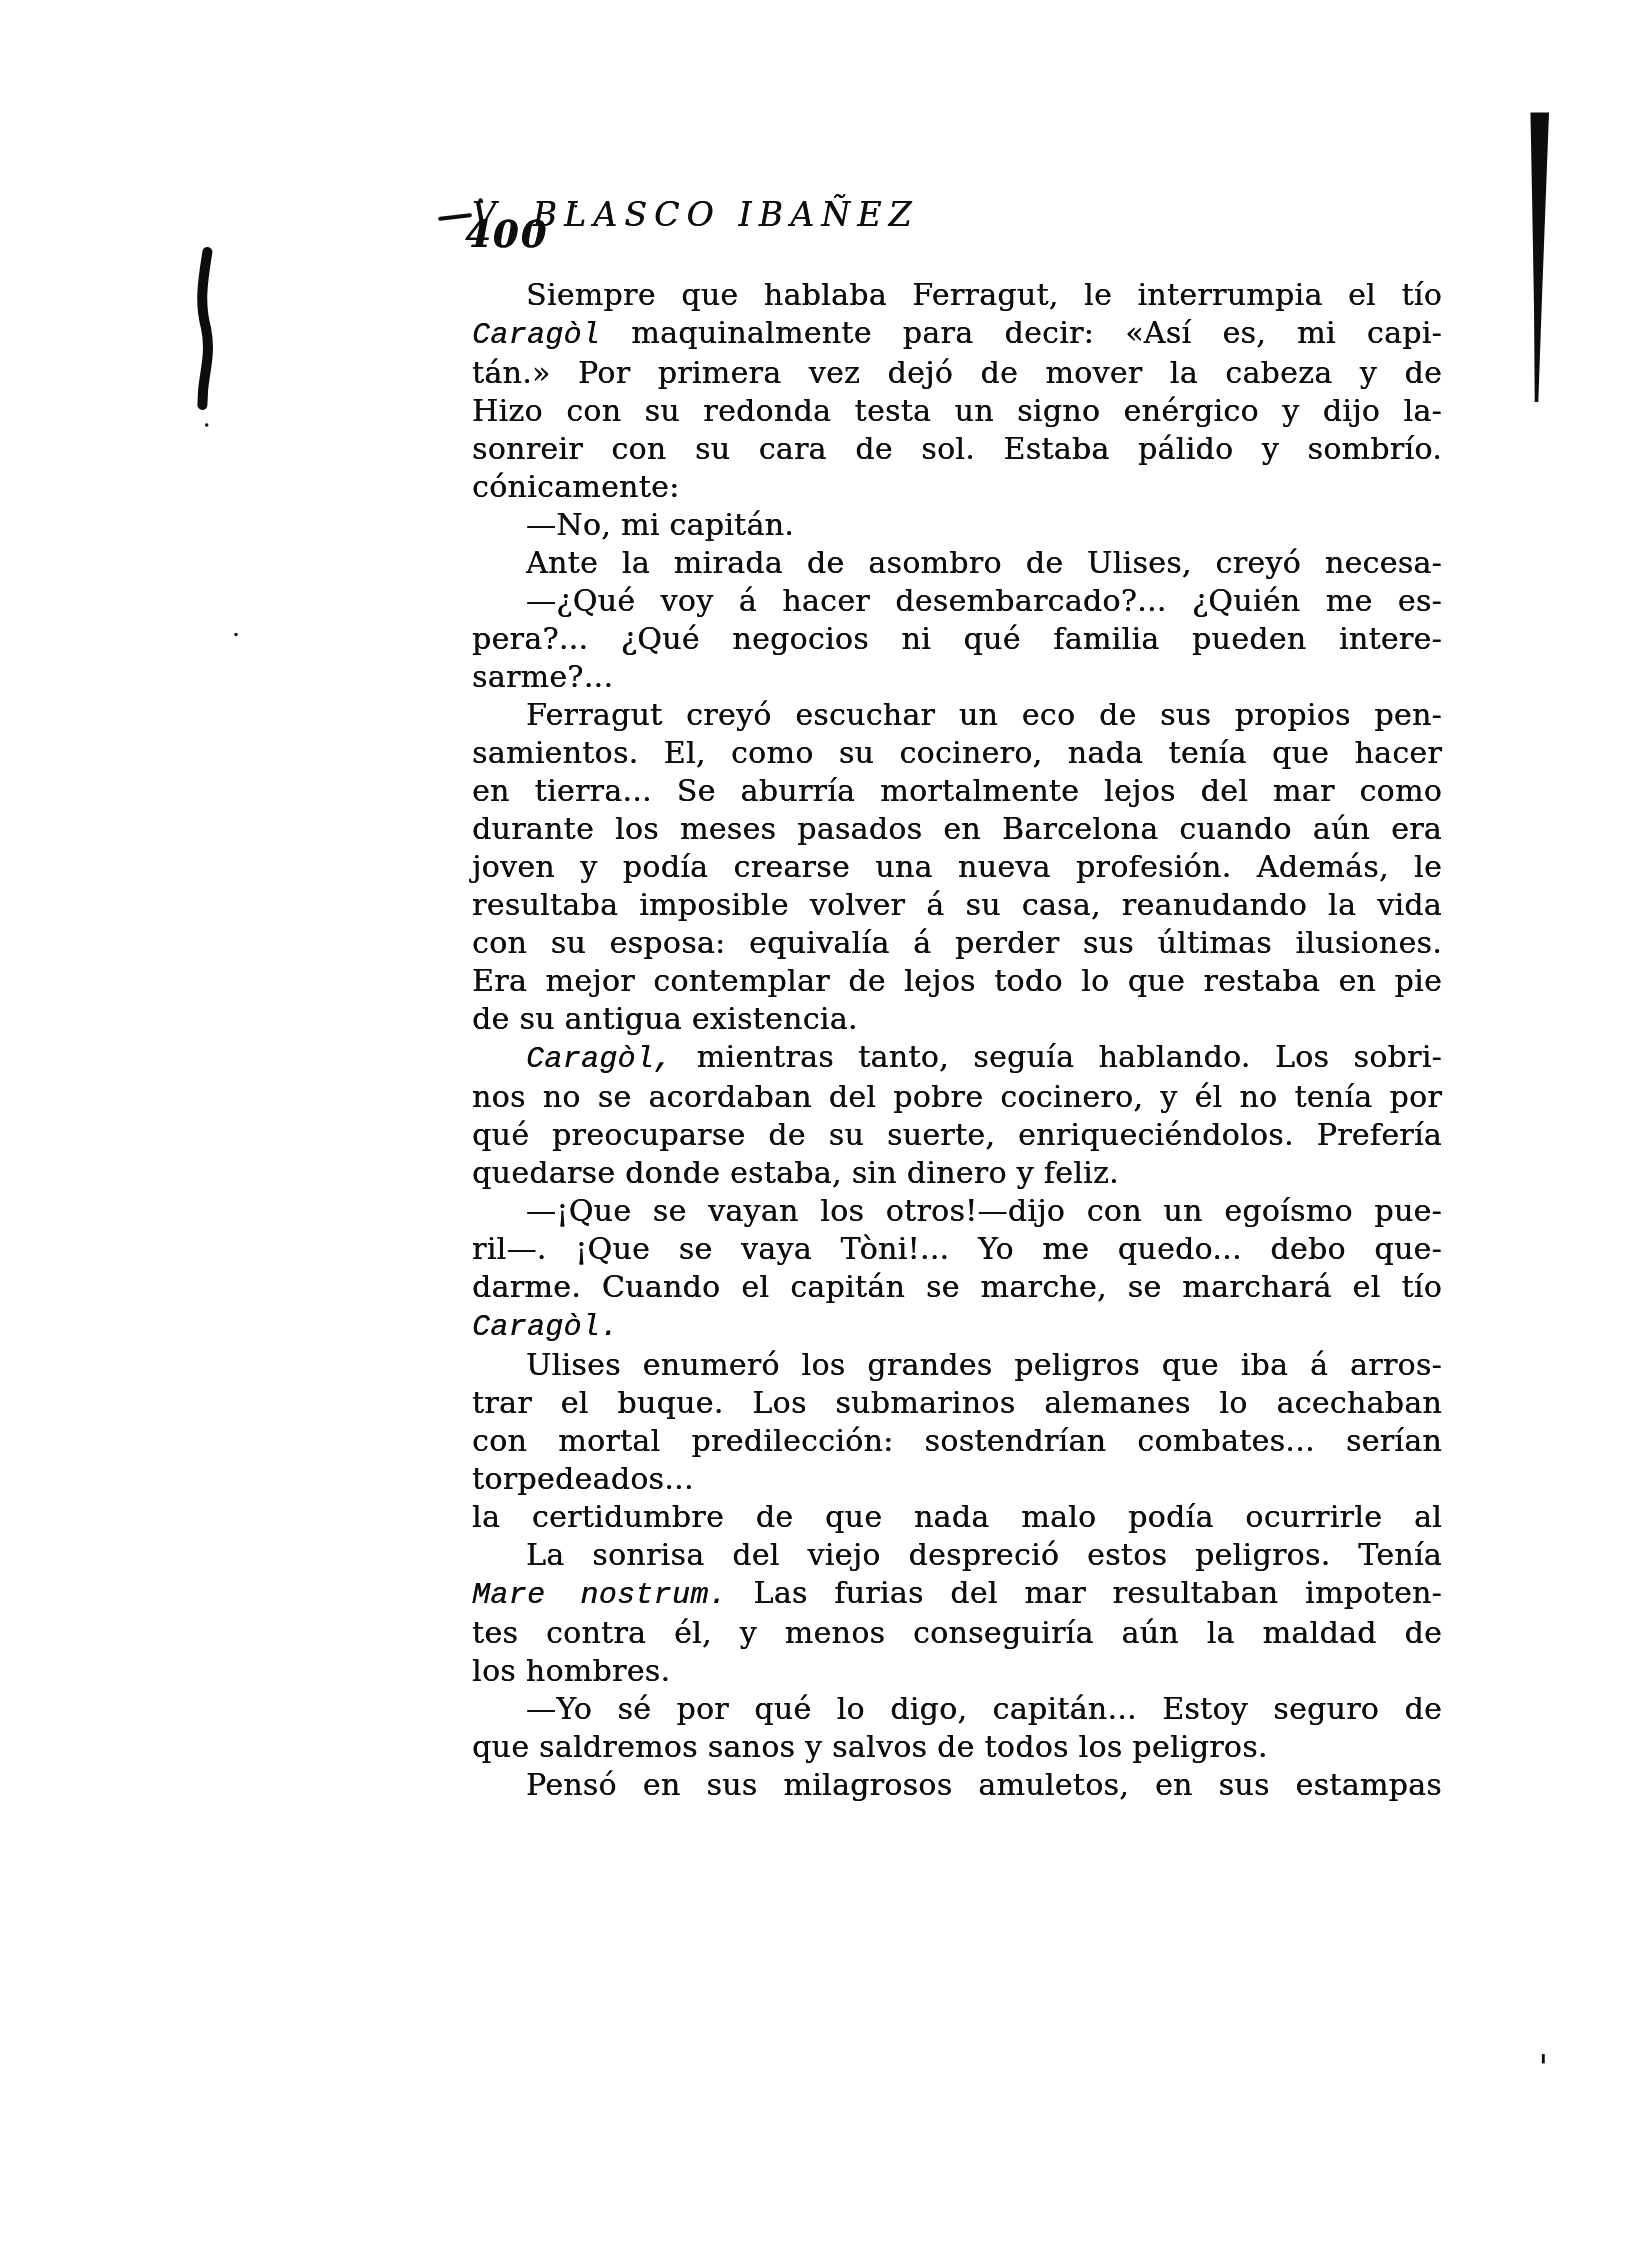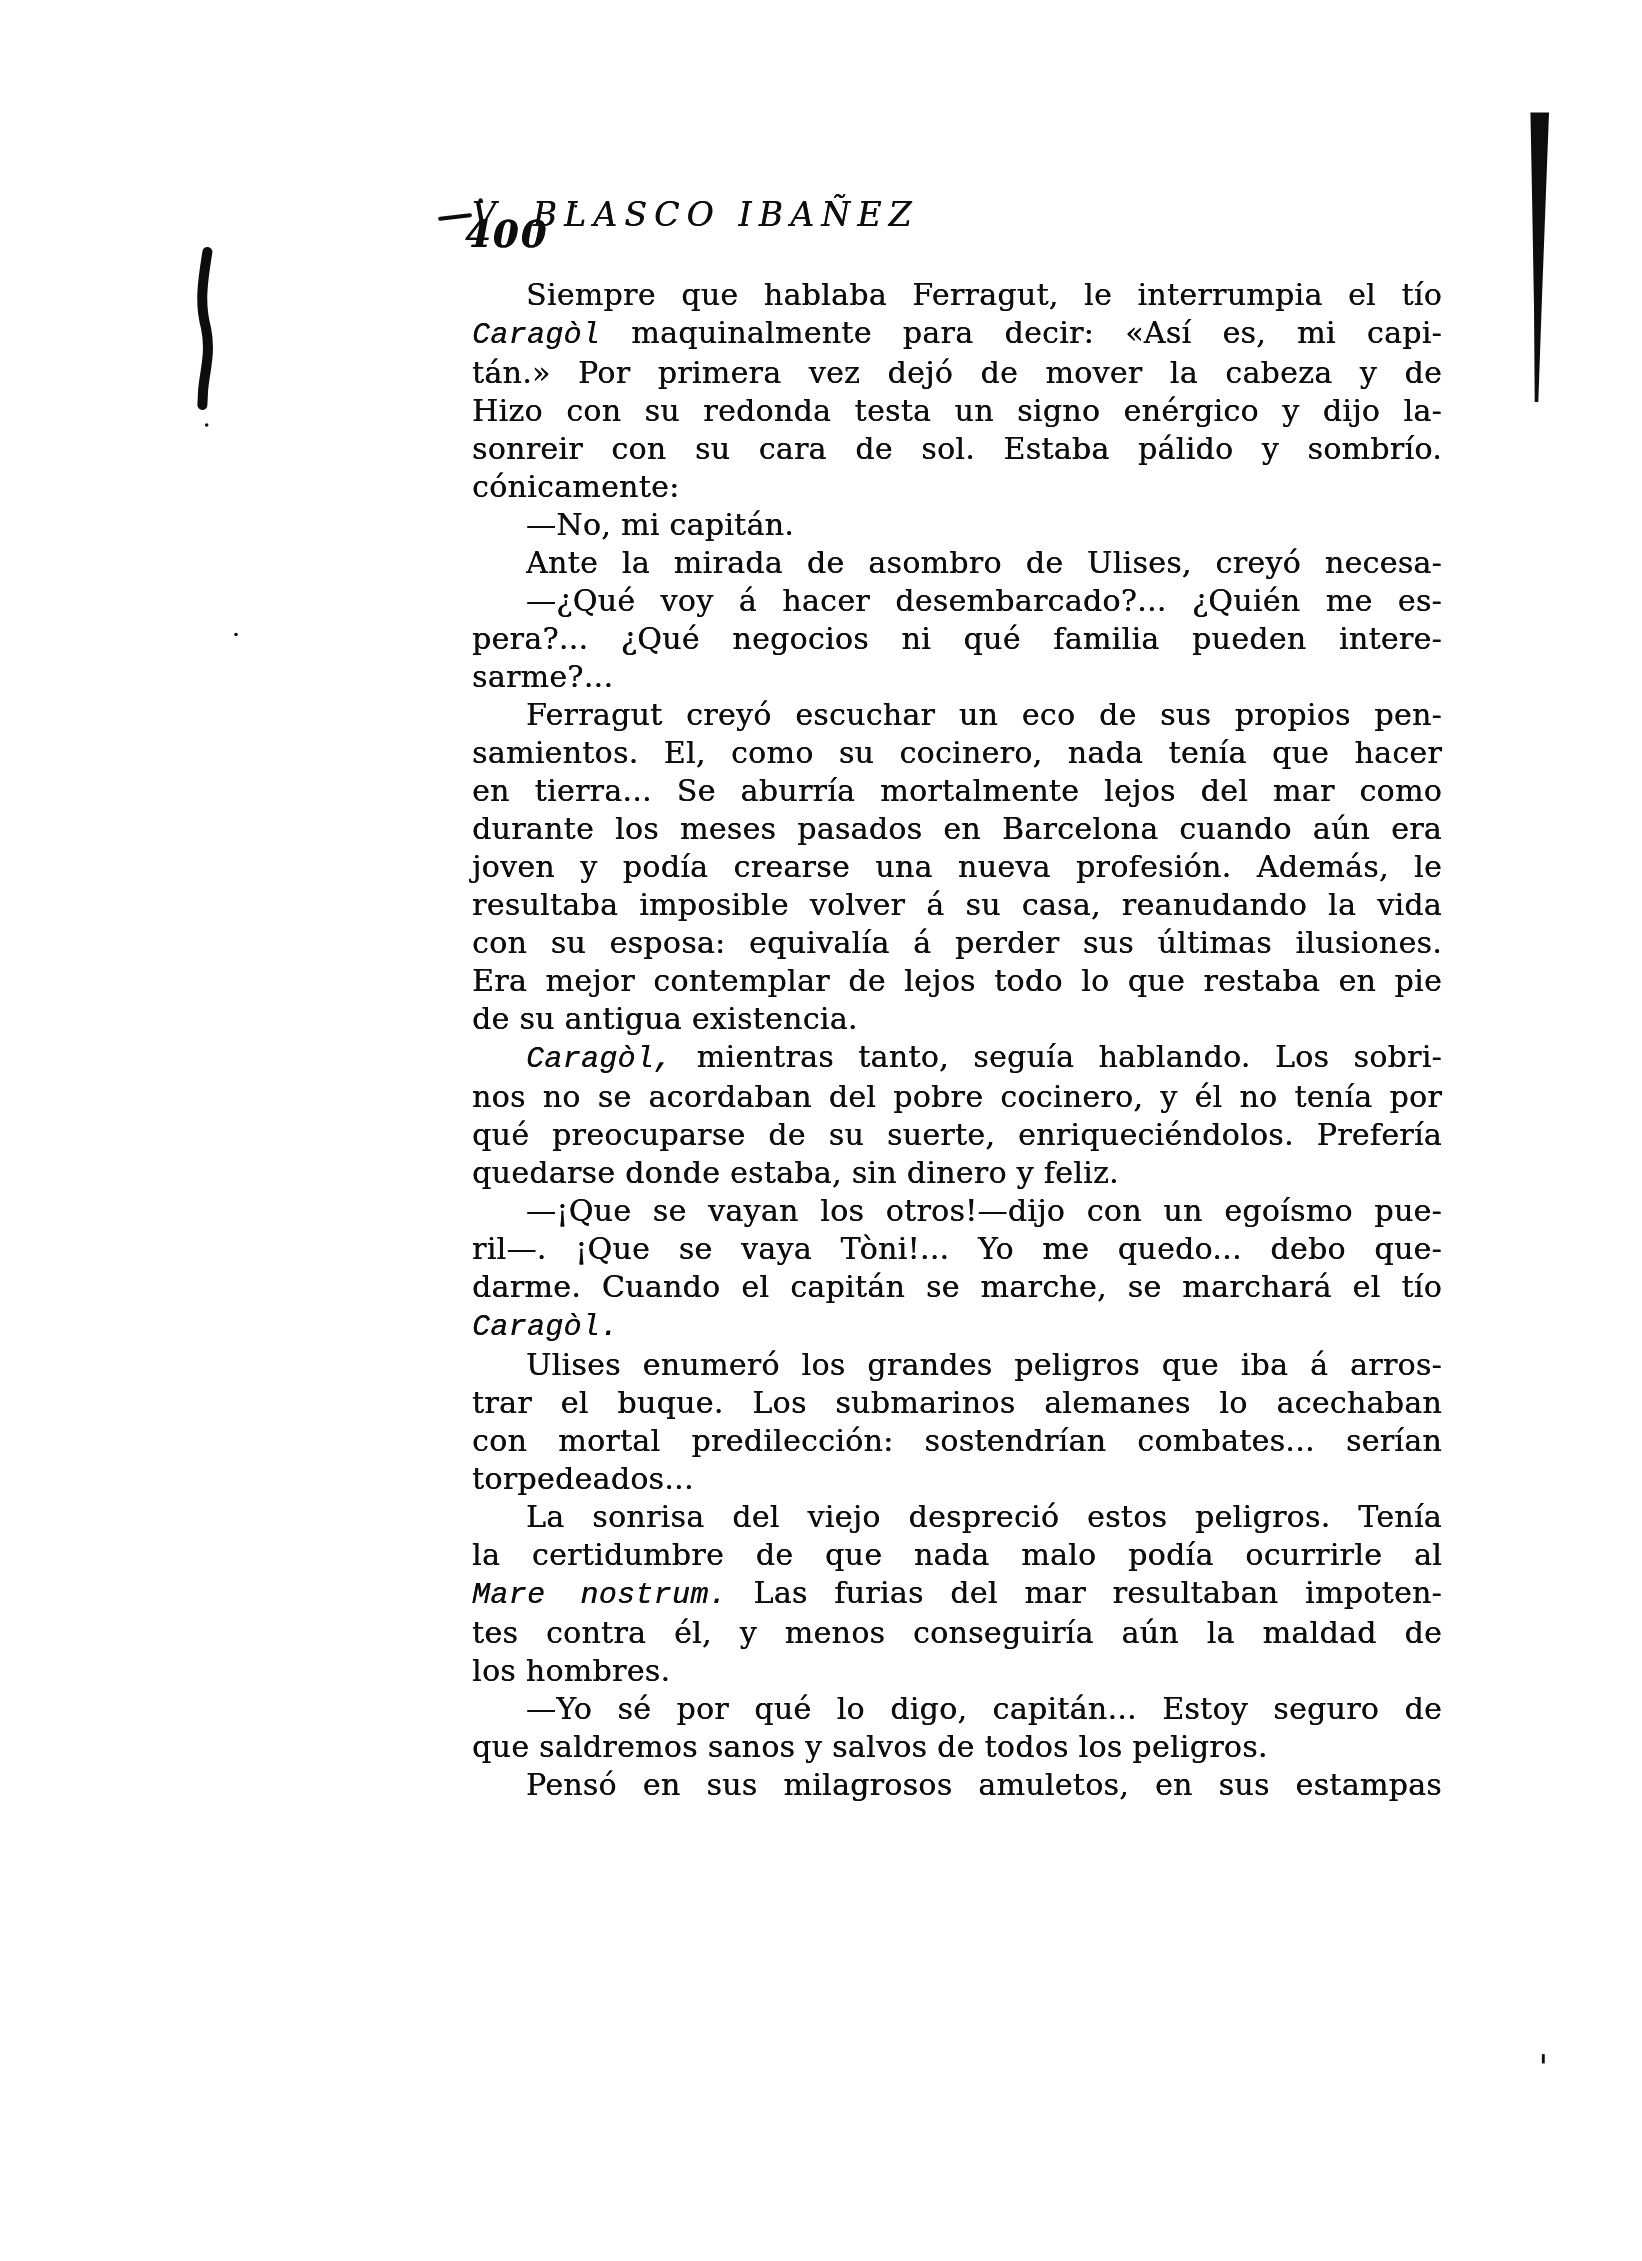--- a/index.html
+++ b/index.html
@@ -70,22 +70,22 @@
       <div class="line j"><span>qué preocuparse de su suerte, enriqueciéndolos. Prefería</span></div>
       <div class="line"><span>quedarse donde estaba, sin dinero y feliz.</span></div>
       <div class="line indent j"><span>—¡Que se vayan los otros!—dijo con un egoísmo pue-</span></div>
       <div class="line j"><span>ril—. ¡Que se vaya Tòni!... Yo me quedo... debo que-</span></div>
       <div class="line j"><span>darme. Cuando el capitán se marche, se marchará el tío</span></div>
       <div class="line"><span class="it">Caragòl.</span></div>
       <div class="line indent j"><span>Ulises enumeró los grandes peligros que iba á arros-</span></div>
       <div class="line j"><span>trar el buque. Los submarinos alemanes lo acechaban</span></div>
       <div class="line j"><span>con mortal predilección: sostendrían combates... serían</span></div>
       <div class="line"><span>torpedeados...</span></div>
+      <div class="line j"><span>la certidumbre de que nada malo podía ocurrirle al</span></div>
       <div class="line indent j"><span>La sonrisa del viejo despreció estos peligros. Tenía</span></div>
-      <div class="line j"><span>la certidumbre de que nada malo podía ocurrirle al</span></div>
       <div class="line j"><span class="it">Mare nostrum.</span><span> Las furias del mar resultaban impoten-</span></div>
       <div class="line j"><span>tes contra él, y menos conseguiría aún la maldad de</span></div>
       <div class="line"><span>los hombres.</span></div>
       <div class="line indent j"><span>—Yo sé por qué lo digo, capitán... Estoy seguro de</span></div>
       <div class="line"><span>que saldremos sanos y salvos de todos los peligros.</span></div>
       <div class="line indent j"><span>Pensó en sus milagrosos amuletos, en sus estampas</span></div>
     </div>
 
   <svg class="marks" width="1642" height="2261" viewBox="0 0 2296 3161">
 

